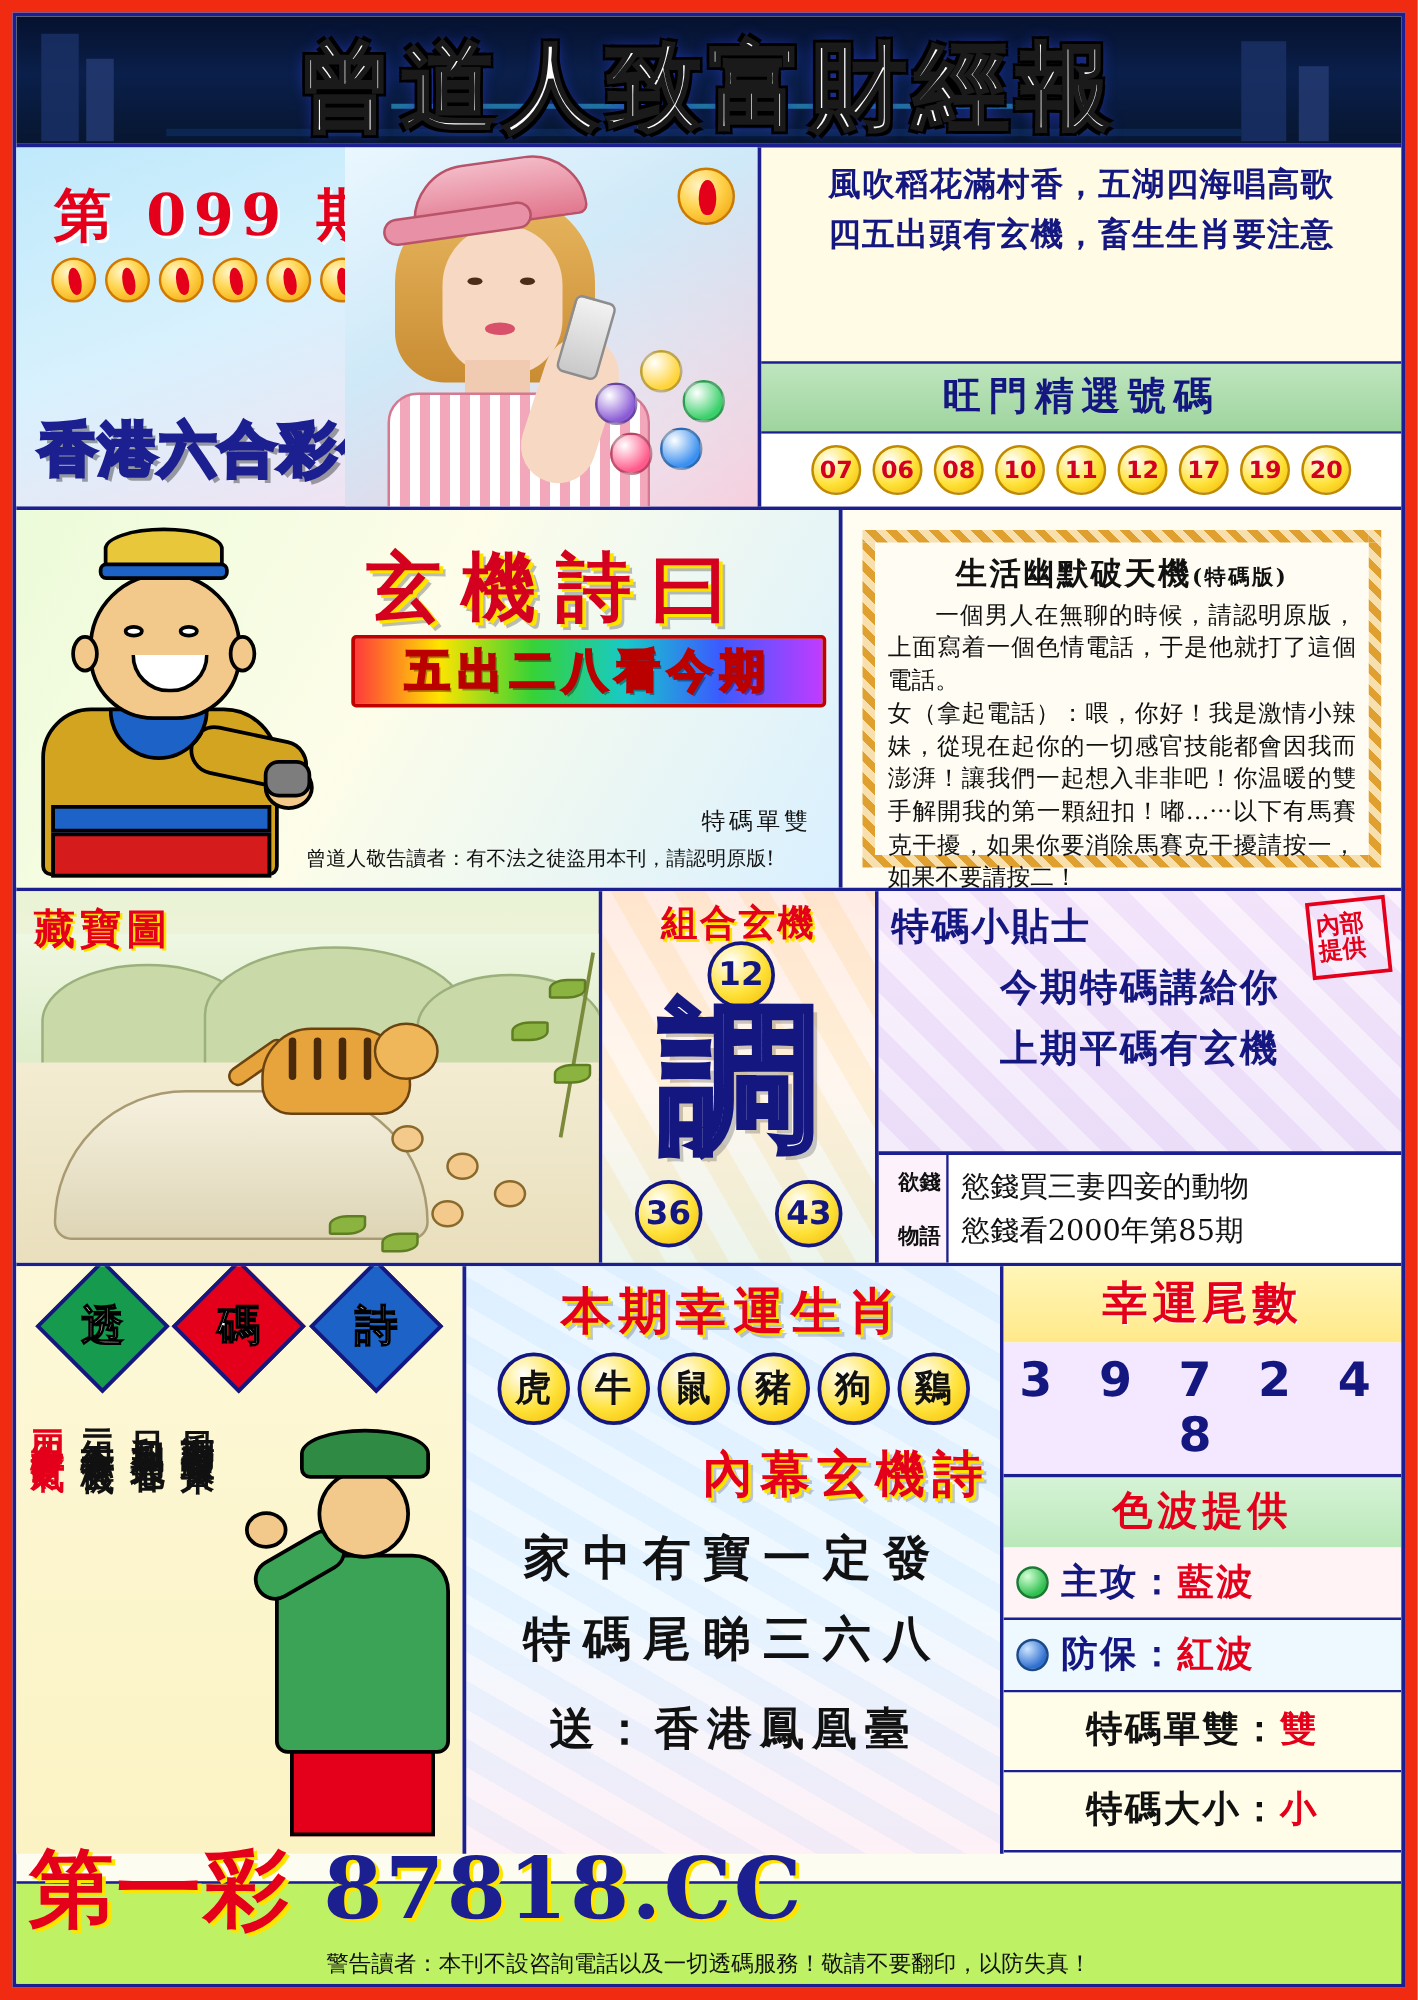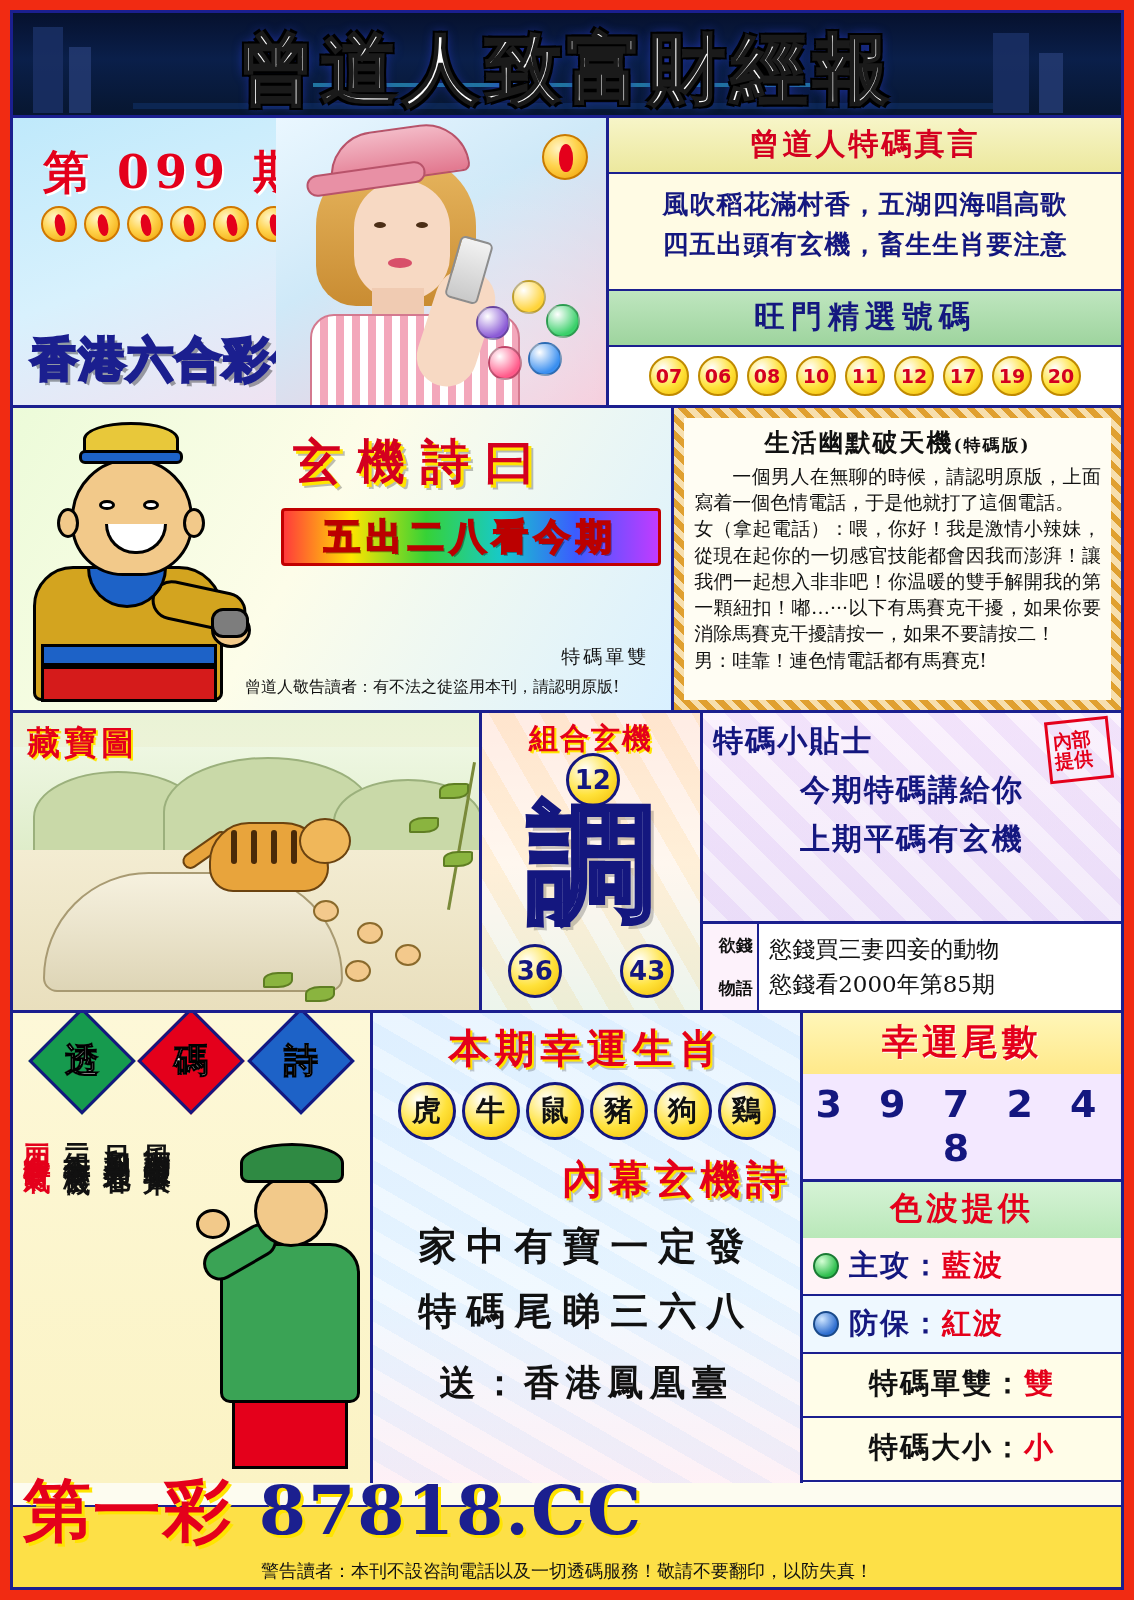--- a/index.html
+++ b/index.html
@@ -175,21 +175,21 @@
   .poem-area {
     position:relative;
     width:663px;
     border-right:3px solid #1b1f8f;
     background:linear-gradient(120deg,#ecfbd9 0%,#fdfde9 45%,#d9f0ff 100%);
     overflow:hidden;
   }
   .poem-title {
     position:absolute; left:280px; top:22px;
     font-family:"DejaVu Serif", serif;
-    font-size:48px; font-weight:bold; color:#d4001f;
+    font-size:60px; font-weight:bold; color:#d4001f;
     letter-spacing:16px;
     text-shadow:3px 3px 0 #ffe400, 5px 5px 0 rgba(0,0,0,.25);
   }
   .poem-band {
     position:absolute; left:268px; top:100px; width:380px; height:58px;
     background:linear-gradient(90deg,#ff3b3b,#ffe400 18%,#36d236 38%,#17c9c9 58%,#3b5bff 78%,#c13bff 100%);
     border:3px solid #c10000; border-radius:4px;
     display:flex; align-items:center; justify-content:center;
   }
   .poem-band span {
@@ -220,21 +220,21 @@
   .m-collar{position:absolute;left:66px;top:150px;width:80px;height:42px;background:#1d62c7;border:3px solid #000;border-radius:0 0 40px 40px;}
   .m-sash{position:absolute;left:20px;top:228px;width:176px;height:22px;background:#1d62c7;border:3px solid #000;}
   .m-skirt{position:absolute;left:20px;top:250px;width:176px;height:36px;background:#d51b1b;border:3px solid #000;}
   .m-arm{position:absolute;right:4px;top:170px;width:96px;height:40px;background:#d3a41f;border:3px solid #000;border-radius:22px;transform:rotate(12deg);}
   .m-hand{position:absolute;right:0px;top:196px;width:40px;height:36px;background:#f2c98a;border:3px solid #000;border-radius:50%;}
   .m-rock{position:absolute;right:2px;top:192px;width:38px;height:30px;background:#7d7d7d;border:3px solid #000;border-radius:12px;}
 
   .humor {
     width:448px;
     background:#fffdf2;
-    padding:0;
+    padding:16px;
   }
   .humor-frame {
     width:100%; height:100%;
     border:10px solid transparent;
     border-image:repeating-linear-gradient(45deg,#e0a030 0 6px,#f7dfae 6px 12px) 10;
     background:#fffdf3;
     padding:6px 10px;
   }
   .humor-title {
     text-align:center;
@@ -469,21 +469,21 @@
     border-bottom:2px solid #1b1f8f;
     background:#fffde8; padding:10px 0 12px;
     font-family:"DejaVu Serif", serif; font-size:29px; font-weight:bold;
     color:#111; letter-spacing:2px;
   }
   .kv-row b { color:#e4001b; }
 
   
   .footer {
     position:absolute; left:0; right:0; bottom:0; height:82px;
-    background:#fde047;
+    background:#bef264;
     border-top:2px solid #1b1f8f;
   }
   .watermark {
     position:absolute; left:10px; bottom:30px;
     font-family:"DejaVu Serif", serif; font-size:68px; font-weight:bold;
     color:#1b1f8f;
     text-shadow:3px 3px 0 #ffe400;
     letter-spacing:2px;
     white-space:nowrap;
   }
@@ -541,21 +541,20 @@
           <i style="left:6px;top:26px;background:radial-gradient(circle at 32% 28%,#fff,#8b5bd6 70%)"></i>
           <i style="left:76px;top:24px;background:radial-gradient(circle at 32% 28%,#fff,#3ad06a 70%)"></i>
           <i style="left:18px;top:66px;background:radial-gradient(circle at 32% 28%,#fff,#ff5a8a 70%)"></i>
           <i style="left:58px;top:62px;background:radial-gradient(circle at 32% 28%,#fff,#3a8ff0 70%)"></i>
         </div>
       </div>
       <div class="logo-circle"></div>
     </div>
 
     <div class="forecast">
-      <div class="fc-title">曾道人特碼真言</div>
       <div class="fc-lines">
         <div class="fc-line">風吹稻花滿村香，五湖四海唱高歌</div>
         <div class="fc-line">四五出頭有玄機，畜生生肖要注意</div>
       </div>
       <div class="fc-sub">旺門精選號碼</div>
       <div class="fc-balls">
         <span class="num-ball">07</span>
         <span class="num-ball">06</span>
         <span class="num-ball">08</span>
         <span class="num-ball">10</span>

